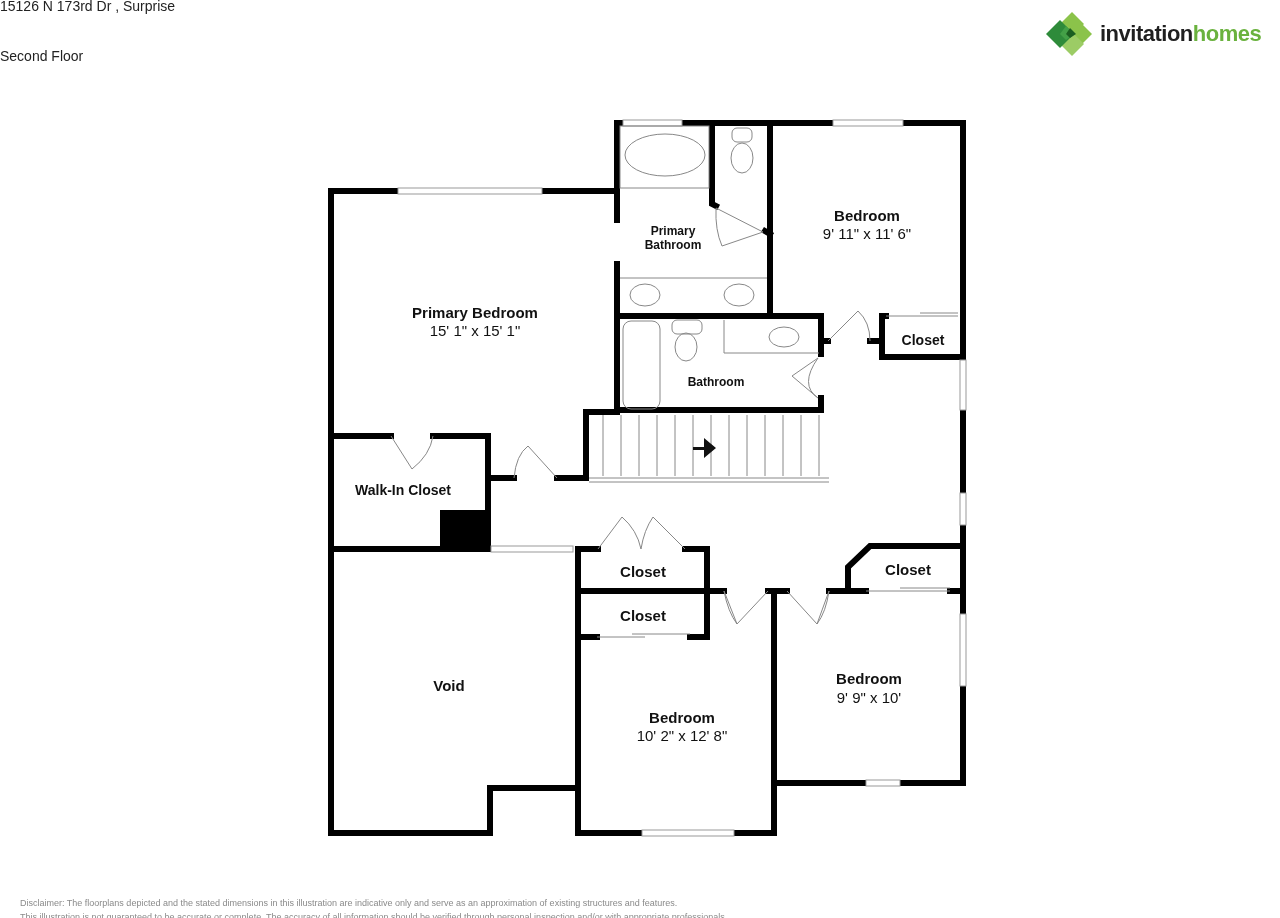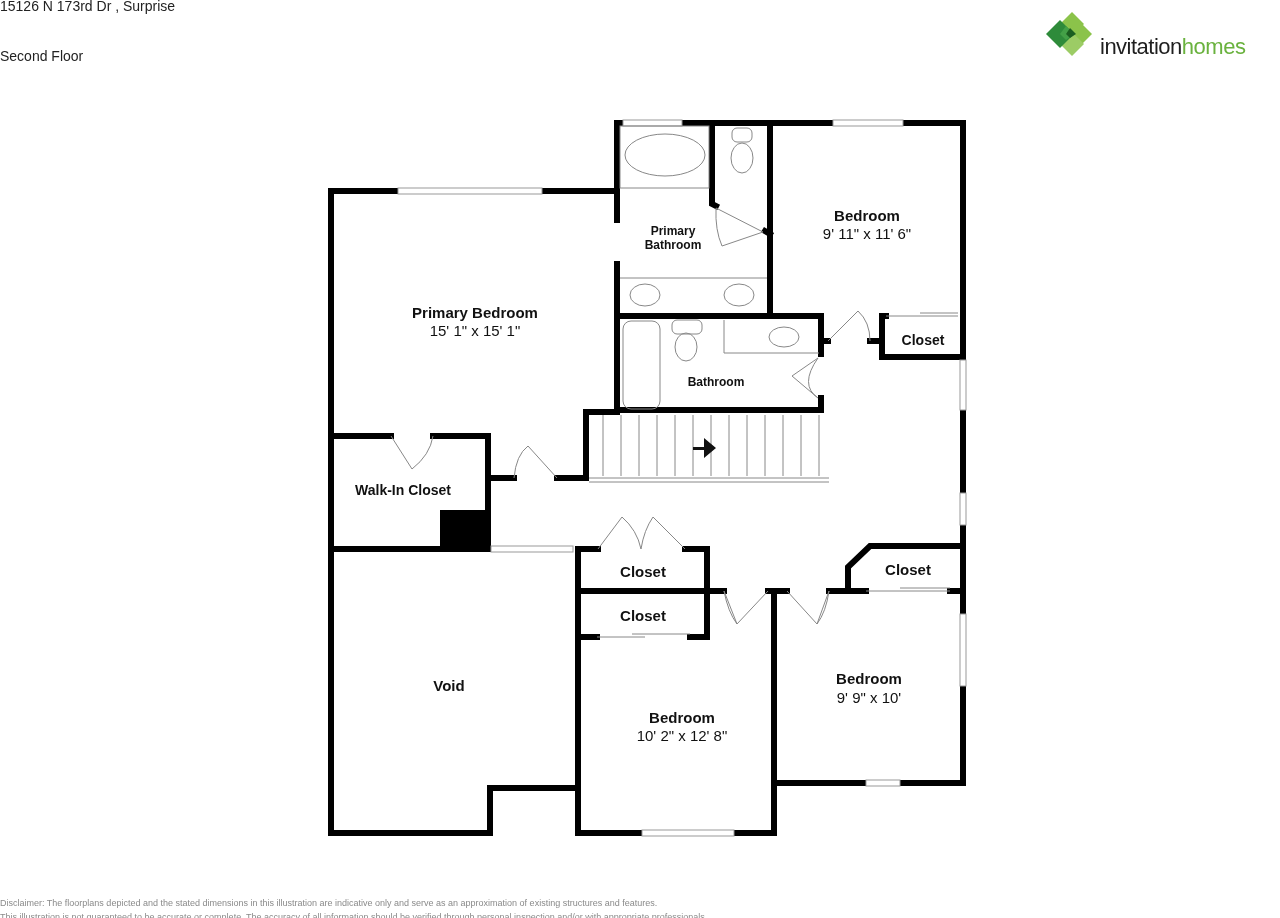--- a/index.html
+++ b/index.html
@@ -1,24 +1,24 @@
 <!DOCTYPE html>
 <html><head>
 <meta charset="utf-8">
 <style>
   html, body { margin: 0; padding: 0; background: #ffffff; }
   body { width: 1280px; height: 918px; position: relative; overflow: hidden; font-family: "Liberation Sans", sans-serif; }
   .hdr { position: absolute; left: 0; font-size: 14px; color: #222; line-height: 17px; }
   .hdr.l1 { top: -2px; }
   .hdr.l2 { top: 20px; margin-top: 28px; }
   .logo { position: absolute; left: 1044px; top: 10px; width: 236px; height: 48px; }
-  .logo-text { position: absolute; left: 56px; top: 24px; font-size: 22px; font-weight: normal; letter-spacing: -0.5px; white-space: nowrap; }
+  .logo-text { position: absolute; left: 56px; top: 11px; font-size: 22px; font-weight: bold; letter-spacing: -0.5px; white-space: nowrap; }
   .logo-text .a { color: #1f1f1f; }
   .logo-text .b { color: #6ab23e; }
-  .disclaimer { position: absolute; left: 0; font-size: 9px; color: #8a8a8a; white-space: nowrap; }
+  .disclaimer { position: absolute; left: 0; font-size: 9px; color: #8a8a8a; white-space: nowrap; padding-left: 20px; }
   .disclaimer.d1 { top: 898px; }
   .disclaimer.d2 { top: 912px; }
   svg.plan { position: absolute; left: 0; top: 0; }
   .lbl { font-family: "Liberation Sans", sans-serif; fill: #111; text-anchor: middle; }
   .lbl.b { font-weight: bold; }
 </style>
 </head>
 <body>
 
 <div class="hdr l1">15126 N 173rd Dr , Surprise</div>

